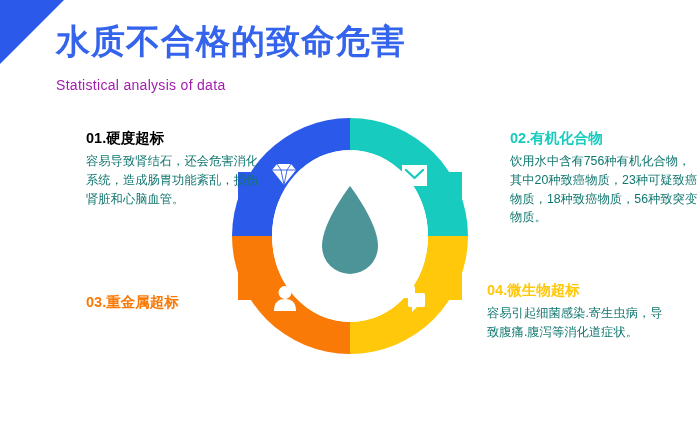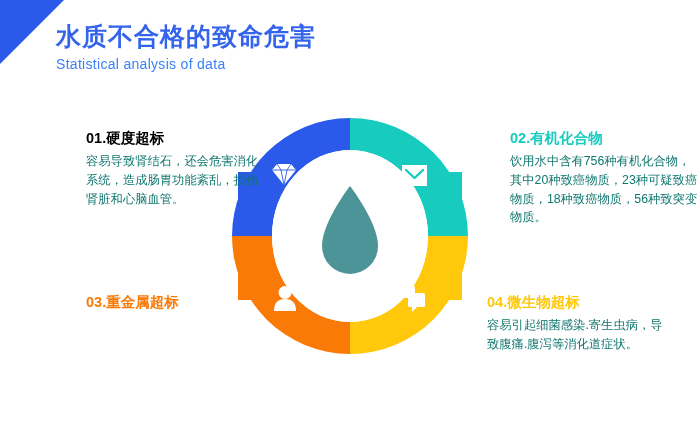--- a/index.html
+++ b/index.html
@@ -19,31 +19,31 @@
   .corner-triangle {
     position:absolute; top:0; left:0;
     width:64px; height:64px;
     background:#2b59ea;
     clip-path:polygon(0 0, 100% 0, 0 100%);
   }
 
   
   .header { position:absolute; left:56px; top:22px; }
   .header-title {
-    font-size:25px;
+    font-size:34px;
     font-weight:bold;
     color:#3464ec;
     letter-spacing:1px;
     line-height:1.15;
     white-space:nowrap;
   }
   .header-subtitle {
-    margin-top:5px;
+    margin-top:16px;
     font-size:14px;
-    color:#3b82f6;
+    color:#a21caf;
     letter-spacing:0.3px;
     white-space:nowrap;
   }
 
   
   .block { position:absolute; width:180px; }
   .block-title {
     font-size:14.5px;
     font-weight:bold;
     margin-bottom:5px;
@@ -52,21 +52,21 @@
   }
   .block-body {
     font-size:12.3px;
     color:#0f766e;
     line-height:1.52;
   }
 
   #block-01 { left:86px;  top:130px; }
   #block-02 { left:510px; top:130px; width:188px; }
   #block-03 { left:86px;  top:294px; width:186px; }
-  #block-04 { left:487px; top:294px; width:186px; }
+  #block-04 { left:487px; top:282px; width:186px; }
 
   
   .wheel {
     position:absolute;
     left:232px; top:110px;
     width:236px; height:252px;
   }
   .wheel svg { display:block; width:100%; height:100%; }
 
   .icon-glyph { pointer-events:none; }

